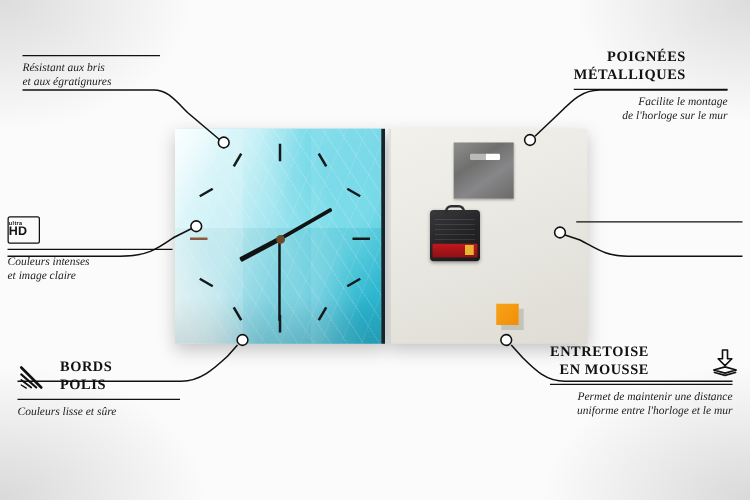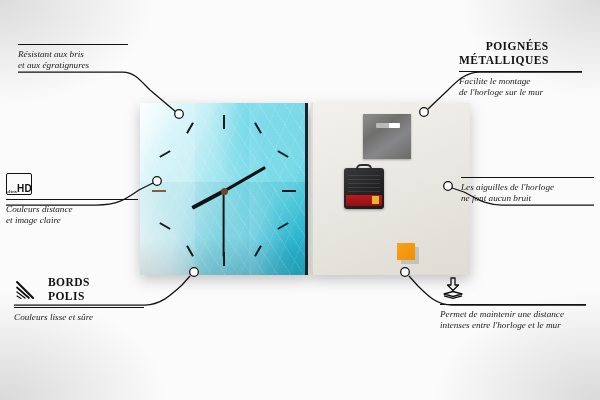--- a/index.html
+++ b/index.html
@@ -190,32 +190,33 @@
     margin: 4px 0 3.5px 0;
   }
   .fdesc {
     font-family: "Liberation Serif", serif;
     font-size: 9.2px;
     line-height: 11.2px;
     color: #1b1b1b;
     white-space: pre-line;
     font-style: italic;
   }
-  .feature.right .fdesc { }
+  .feature.right .fdesc { text-align: right; }
 
   .icon { flex: 0 0 auto; display: block; }
   .icon svg { display: block; }
 
   
   .hd-badge {
     width: 26px; height: 22px;
     border: 1.4px solid #111111;
     border-radius: 2px;
     display: flex;
-    align-items: flex-end;
+    flex-direction: column;
+    align-items: flex-start;
     justify-content: center;
     line-height: 1;
   }
   .hd-badge .ultra {
     font-family: "Liberation Sans", sans-serif;
     font-size: 4.4px; font-weight: bold; letter-spacing: .3px; color:#111;
   }
   .hd-badge .hd {
     font-family: "Liberation Sans", sans-serif;
     font-size: 10px; font-weight: bold; letter-spacing: .2px; color:#111;
@@ -298,25 +299,25 @@
   <div class="feature left" style="left:6px; top:173px; width:138px;">
     <div class="head">
       <span class="icon">
         <span class="hd-badge">
           <span class="ultra">ultra</span>
           <span class="hd">HD</span>
         </span>
       </span>
     </div>
     <div class="rule" style="width:132px;"></div>
-    <div class="fdesc">Couleurs distance
+    <div class="fdesc">Couleurs intenses
 et image claire</div>
   </div>
 
-  <div class="feature left" style="left:14px; top:276px; width:132px;">
+  <div class="feature left" style="left:14px; top:288px; width:132px;">
     <div class="head">
       <span class="icon">
         <svg width="26" height="22" viewBox="0 0 26 22">
           <path d="M3,3 L19,19" stroke="#111" stroke-width="2.1" stroke-linecap="round"></path>
           <path d="M3,8.5 L15,19" stroke="#111" stroke-width="1.7" stroke-linecap="round"></path>
           <path d="M3,13 L11,19" stroke="#111" stroke-width="1.4" stroke-linecap="round"></path>
           <path d="M3,17 L7,19.5" stroke="#111" stroke-width="1.1" stroke-linecap="round"></path>
         </svg>
       </span>
       <span class="ftitle">BORDS
@@ -339,32 +340,32 @@
         </svg>
       </span>
     </div>
     <div class="rule" style="width:123px; margin-left:auto;"></div>
     <div class="fdesc">Facilite le montage
 de l'horloge sur le mur</div>
   </div>
 
   <div class="feature right" style="left:461px; top:173px; width:133px;">
     <div class="rule" style="width:133px; margin-left:auto;"></div>
-    <div class="fdesc">Les aiguilles de l'horloge
-ne font aucun bruit</div>
   </div>
 
   <div class="feature right" style="left:440px; top:276px; width:146px;">
     <div class="head">
+      <span class="ftitle">ENTRETOISE
+EN MOUSSE</span>
       <span class="icon">
         <svg width="26" height="24" viewBox="0 0 26 24">
           <path d="M11,2 L15,2 L15,9 L18.5,9 L13,14.5 L7.5,9 L11,9 Z" fill="none" stroke="#111" stroke-width="1.3" stroke-linejoin="round"></path>
           <path d="M13,15.5 L22,18 L13,20.5 L4,18 Z" fill="none" stroke="#111" stroke-width="1.3" stroke-linejoin="round"></path>
           <path d="M4,19.8 L13,22.3 L22,19.8" fill="none" stroke="#111" stroke-width="1.3" stroke-linejoin="round"></path>
         </svg>
       </span>
     </div>
     <div class="rule" style="width:146px; margin-left:auto;"></div>
     <div class="fdesc">Permet de maintenir une distance
-intenses entre l'horloge et le mur</div>
+uniforme entre l'horloge et le mur</div>
   </div>
 
 </div>
 
 </body></html>

